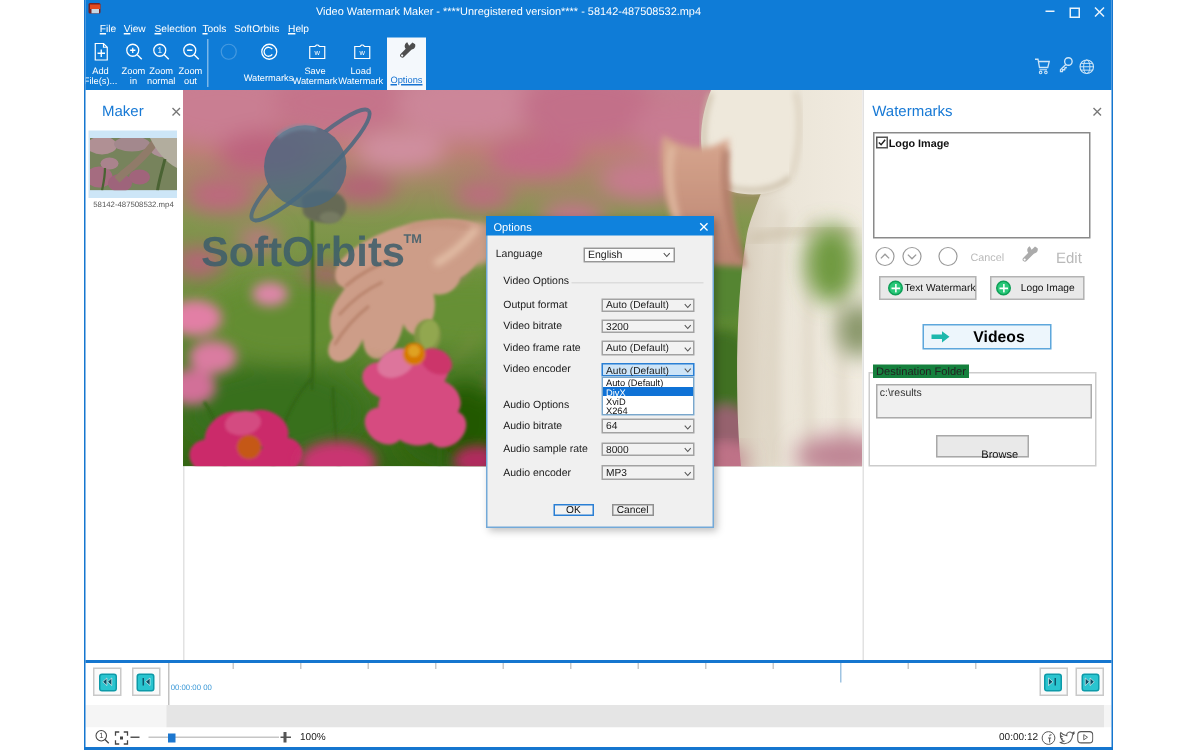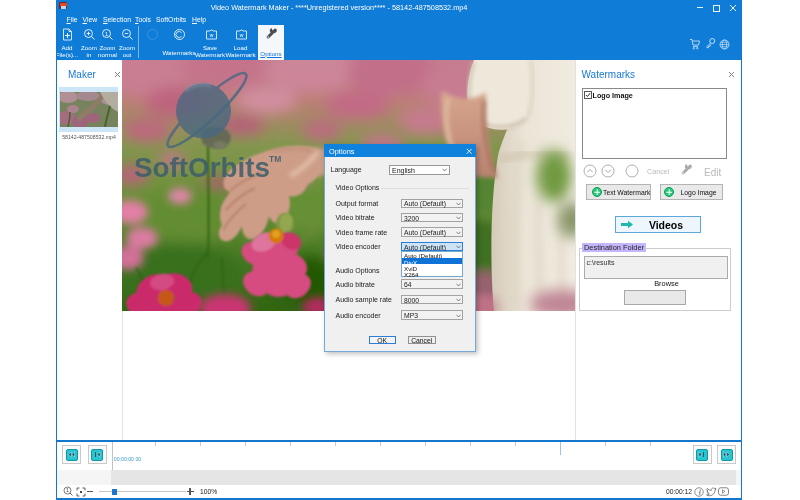--- a/index.html
+++ b/index.html
@@ -356,25 +356,25 @@
   </svg>
 <div class="txt" style="left:676px;top:189px;width:45px;text-align:center;font-size:6.8px;color:#111;">Logo Image</div>
 
 <div class="ab" style="left:615px;top:216px;width:86px;height:16.5px;background:#edf6fc;border:1px solid #5ea7dc;box-sizing:border-box;"></div>
 <svg class="ab" style="left:620px;top:219.5px;" width="14" height="9" viewBox="0 0 28 18">
 <path d="M2 6 H16 V1.5 L26 9 L16 16.5 V12 H2 Z" fill="#1db8ac"></path>
 </svg>
 <div class="txt" style="left:646px;top:218.5px;width:40px;text-align:center;font-size:10.5px;font-weight:bold;color:#000;">Videos</div>
 
 <div class="ab" style="left:578.5px;top:247.5px;width:152.5px;height:63.5px;border:1px solid #cccccc;box-sizing:border-box;"></div>
-<div class="txt" style="left:582px;top:243px;font-size:7.4px;color:#222;background:#c4b5fd;padding:0 2px;">Destination Folder</div>
+<div class="txt" style="left:582px;top:243px;font-size:7.4px;color:#222;background:#15803d;padding:0 2px;">Destination Folder</div>
 <div class="ab" style="left:583.5px;top:256px;width:144px;height:23px;background:#f0f0f0;border:1px solid #ababab;box-sizing:border-box;"></div>
 <div class="txt" style="left:586.5px;top:258.5px;font-size:7px;color:#333;">c:\results</div>
 <div class="ab" style="left:623.5px;top:289.5px;width:62.5px;height:15px;background:#e9e9e9;border:1px solid #a8a8a8;box-sizing:border-box;"></div>
-<div class="txt" style="left:623.5px;top:279px;width:86px;text-align:center;font-size:7.4px;color:#111;">Browse</div>
+<div class="txt" style="left:623.5px;top:298px;width:86px;text-align:center;font-size:7.4px;color:#111;">Browse</div>
 
 <div class="ab" style="left:324px;top:144px;width:151.5px;height:208px;background:#f0f0f0;border:1px solid #73a9d8;box-sizing:border-box;box-shadow:2px 2px 5px rgba(0,0,0,0.25);"></div>
 <div class="ab" style="left:324px;top:144px;width:151.5px;height:13px;background:#0f82dd;"></div>
 <div class="txt" style="left:329px;top:146.5px;font-size:7.4px;color:#fff;">Options</div>
 <svg class="ab" style="left:465.5px;top:147.5px;" width="6.5" height="6.5" viewBox="0 0 8 8">
     <path d="M1 1 L7 7 M7 1 L1 7" stroke="#fff" stroke-width="1.1"></path>
   </svg>
 
 <div class="txt" style="left:330.5px;top:166px;font-size:7px;color:#1a1a1a;">Language</div>
 <div class="ab" style="left:388.5px;top:164.5px;width:61px;height:10.5px;background:#fdfdfd;border:1px solid #979797;box-sizing:border-box;"></div>

